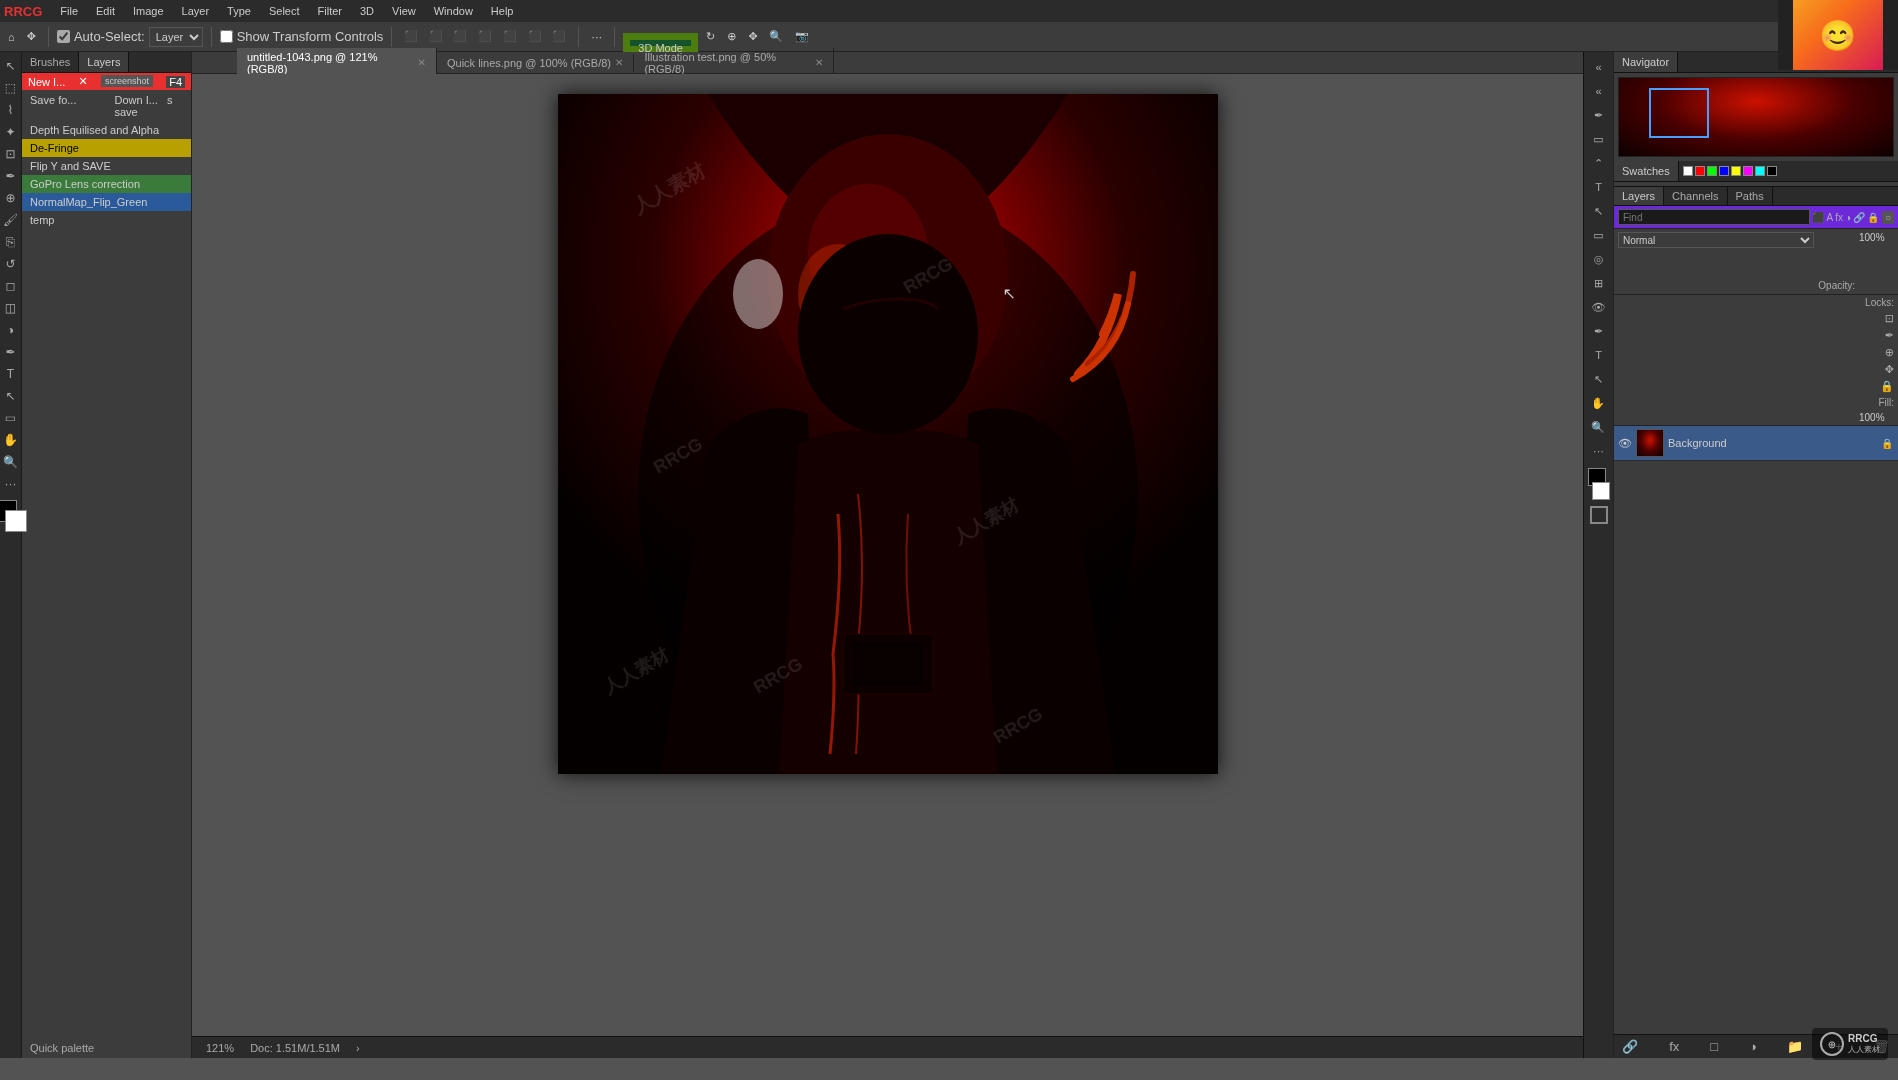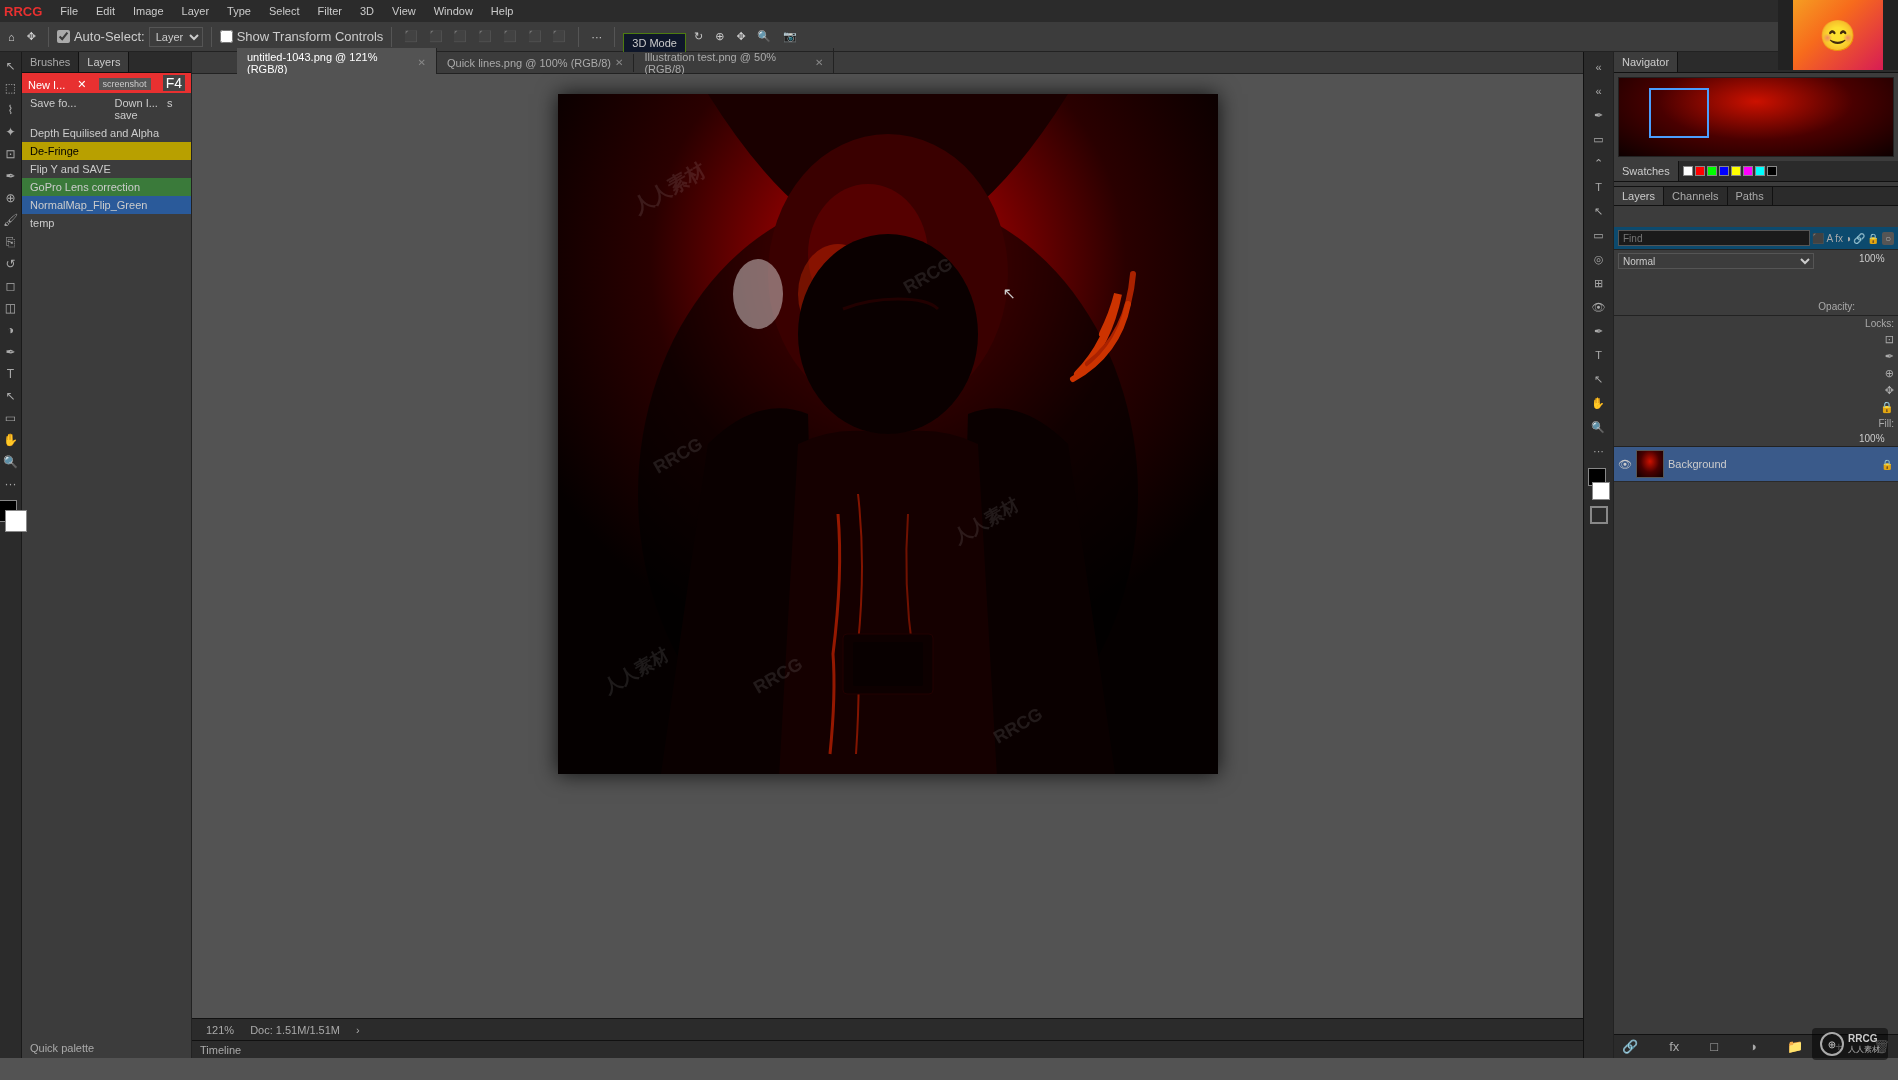--- a/index.html
+++ b/index.html
@@ -77,21 +77,21 @@
     .rp-tab { padding: 4px 8px; font-size: 11px; color: #aaa; cursor: pointer; border-right: 1px solid #111; }
     .rp-tab.active { background: #3c3c3c; color: #ccc; }
     #navigator-view { height: 80px; background: #1a1a1a; margin: 4px; border: 1px solid #222; display: flex; align-items: center; justify-content: center; overflow: hidden; position: relative; }
     #nav-preview { width: 100%; height: 100%; background: radial-gradient(ellipse at 50% 30%, #cc1100 0%, #4a0000 50%, #0d0000 100%); }
     #nav-frame { position: absolute; border: 2px solid #4a9eff; width: 60px; height: 50px; top: 10px; left: 30px; }
     
     #layers-tabs { display: flex; background: #2b2b2b; border-bottom: 1px solid #111; border-top: 1px solid #111; margin-top: 4px; }
     .layer-tab { padding: 3px 8px; font-size: 11px; color: #aaa; cursor: pointer; border-right: 1px solid #111; }
     .layer-tab.active { background: #3c3c3c; color: #ccc; }
 
-    #layers-search { display: flex; align-items: center; padding: 3px 4px; background: #0c4a6e; border-bottom: 1px solid #222; gap: 2px; margin-top: 21px; }
+    #layers-search { display: flex; align-items: center; padding: 3px 4px; background: #6d28d9; border-bottom: 1px solid #222; gap: 2px; }
     #layers-search input { flex: 1; background: #1a1a1a; border: 1px solid #555; color: #ccc; padding: 1px 4px; font-size: 10px; height: 16px; }
     .search-icon-btn { color: #aaa; font-size: 10px; cursor: pointer; }
 
     #blend-row { display: flex; align-items: flex-start; padding: 3px 4px; background: #3c3c3c; border-bottom: 1px solid #222; gap: 4px; }
     #blend-row select { background: #3c3c3c; border: 1px solid #555; color: #ccc; font-size: 10px; height: 16px; flex: 1; }
     #blend-row .opacity-label { font-size: 10px; color: #aaa; margin-top: 48px; }
     #blend-row .opacity-val { font-size: 10px; color: #ccc; width: 35px; }
 
     #lock-row { display: flex; align-items: flex-end; padding: 2px 4px; gap: 4px; border-bottom: 1px solid #222; flex-direction: column; }
     .lock-icon { font-size: 11px; color: #aaa; cursor: pointer; }
@@ -109,21 +109,21 @@
     .layer-footer-btn { background: transparent; border: none; color: #aaa; cursor: pointer; font-size: 13px; padding: 1px 4px; }
 
     
     #profile-area { position: absolute; top: 0; right: 0; width: 100px; height: 60px; background: #222; display: flex; align-items: center; justify-content: center; overflow: hidden; }
     #profile-pic { width: 90px; height: 90px; border-radius: 4px; background: linear-gradient(135deg, #f5a623 0%, #f76b1c 40%, #d4145a 100%); display: flex; align-items: center; justify-content: center; font-size: 30px; }
     #fg-bg { width: 32px; height: 32px; position: relative; margin: 2px; }
     #fg-color { width: 22px; height: 22px; background: #000; border: 1px solid #888; position: absolute; top: 0; left: 0; cursor: pointer; }
     #bg-color { width: 22px; height: 22px; background: #fff; border: 1px solid #888; position: absolute; bottom: 0; right: 0; cursor: pointer; }
 
     
-    .mode-btn { background: #0f172a; border: 1px solid #4d7c0f; color: #ccc; padding: 2px 8px; font-size: 11px; cursor: pointer; height: 20px; margin-top: 13px; }
+    .mode-btn { background: #14532d; border: 7px solid #4d7c0f; color: #ccc; padding: 2px 8px; font-size: 11px; cursor: pointer; height: 20px; margin-top: 13px; }
 
     #transform-row { display: flex; align-items: center; gap: 3px; }
   </style>
 </head>
 <body>
 
 <div id="menu-bar">
   <span id="rrcg-logo">RRCG</span>
   <span class="menu-item">File</span>
   <span class="menu-item">Edit</span>
@@ -208,21 +208,21 @@
     <div id="actions-tabs">
       <div class="actions-tab">Brushes</div>
       <div class="actions-tab active">Layers</div>
     </div>
     <div id="actions-list">
 
       <div class="action-group-header">
         <span>New I...</span>
         <span style="cursor:pointer;">✕</span>
         <button class="action-group-header" style="background:#555; color:#ccc; border:none; font-size:9px; padding:1px 4px; cursor:pointer;">screenshot</button>
-        <span style="background:#444; padding:0 3px; font-size:14px;">F4</span>
+        <span style="background:#444; padding:0 3px; font-size:11px;">F4</span>
       </div>
 
       <div class="action-save-row">
         <div class="action-item">Save fo...</div>
         <div class="action-item">Down I... &nbsp; s save</div>
       </div>
       <div class="action-item">Depth Equilised and Alpha</div>
       <div class="action-item yellow">De-Fringe</div>
       <div class="action-item">Flip Y and SAVE</div>
       <div class="action-item green">GoPro Lens correction</div>
@@ -315,23 +315,20 @@
             <div style="position:absolute; top:190px; left:445px; pointer-events:none; font-size:16px; color:#ccc;">↖</div>
           </div>
         </div>
       </div>
     </div>
 
     <div id="status-bar">
       <span>121%</span>
       <span>Doc: 1.51M/1.51M</span>
       <span>›</span>
-    </div>
-    <div id="timeline-bar">
-      <span>Timeline</span>
     </div>
   </div>
 
   <div id="right-strip">
     <div class="rstrip-icon">«</div>
     <div class="rstrip-icon">«</div>
     <div class="rstrip-icon">✒</div>
     <div class="rstrip-icon">▭</div>
     <div class="rstrip-icon">⌃</div>
     <div class="rstrip-icon">T</div>

